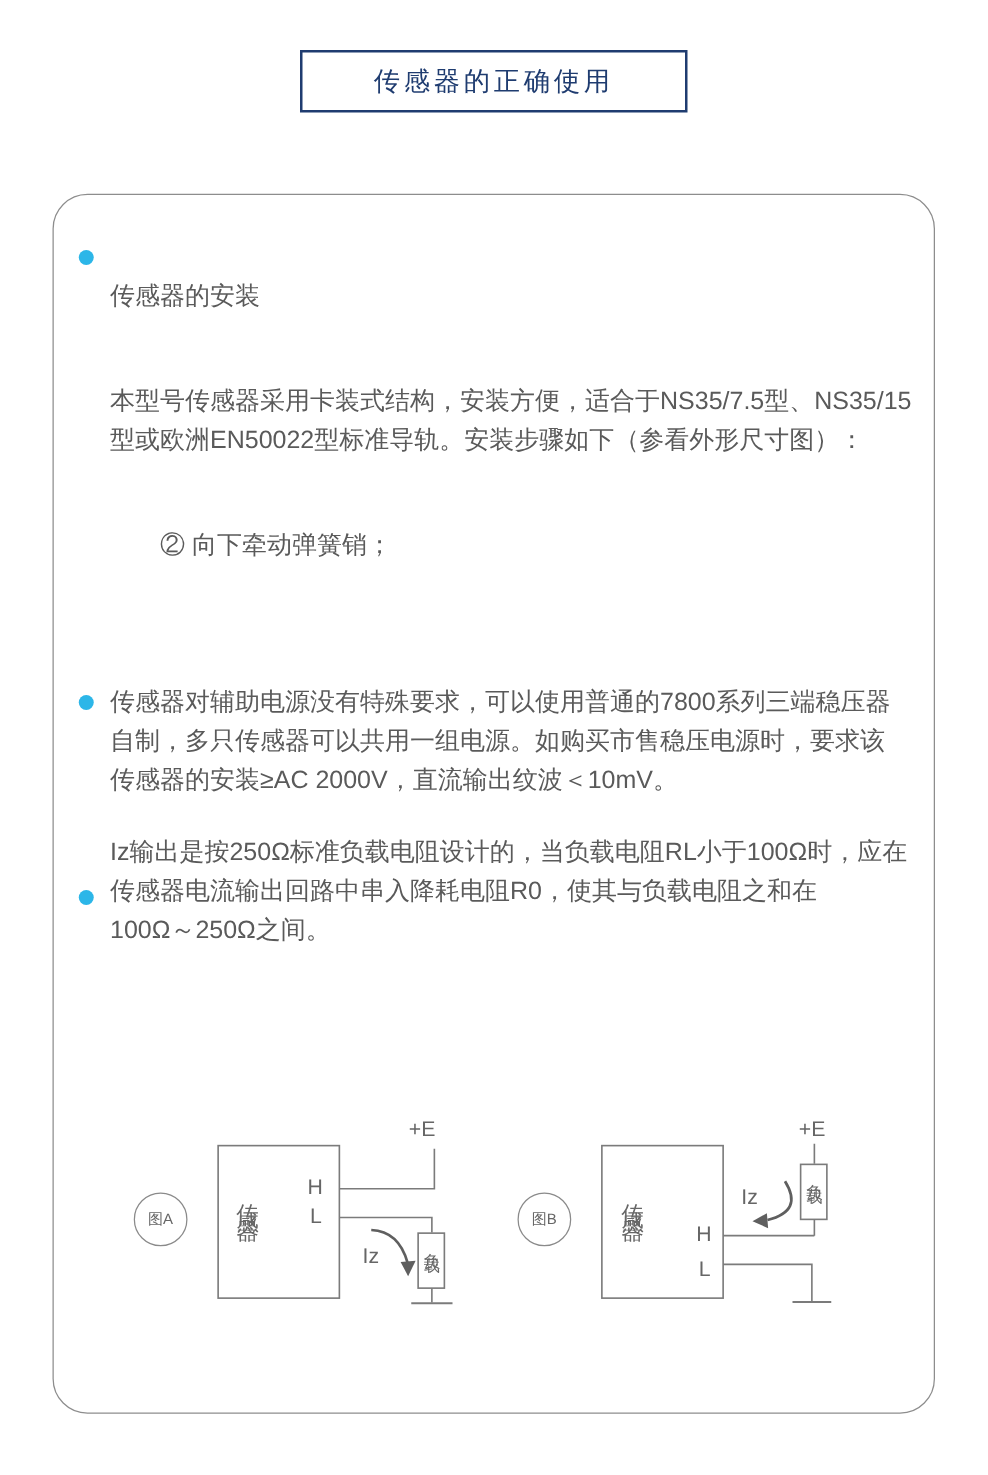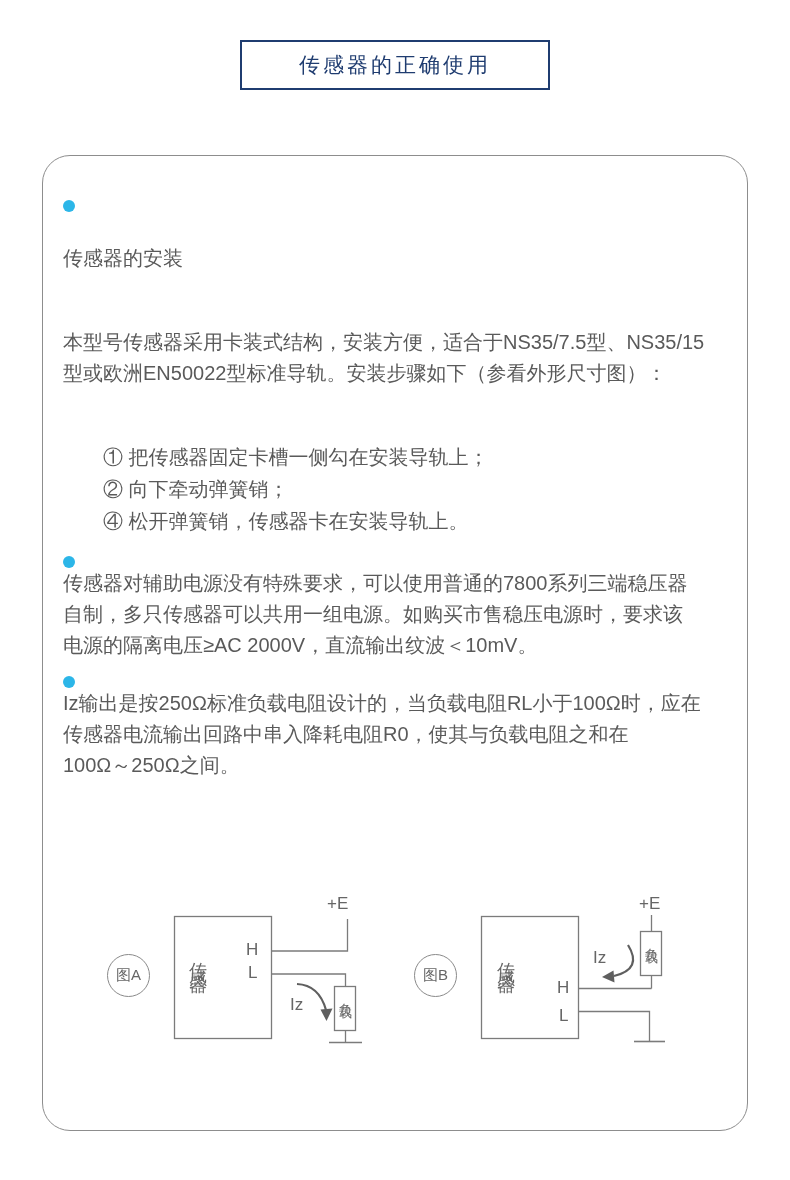--- a/index.html
+++ b/index.html
@@ -12,21 +12,21 @@
     position:absolute;top:40px;left:50%;transform:translateX(-50%);
     width:306px;height:46px;border:2px solid #1f3c70;
     display:flex;align-items:center;justify-content:center;
     color:#1f3c70;font-size:21px;letter-spacing:3px;background:#fff;
   }
   
   .card{
     position:absolute;left:42px;top:155px;width:704px;height:974px;
     border:1px solid #8d8d8d;border-radius:28px;background:#fff;
   }
-  .sec{position:absolute;left:20px;display:flex;flex-direction:column;}
+  .sec{position:absolute;left:20px;display:flex;}
   .bullet{
     width:12px;height:12px;border-radius:50%;background:#2cb6e8;
     margin:9px 13px 0 0;flex:none;
   }
   .sec-text{
     width:680px;font-size:20px;line-height:31px;color:#5a5a5a;
     white-space:pre-line;
   }
   .sec-heading{font-size:20px;line-height:31px;color:#5a5a5a;}
   .sec-para{margin-top:22px;}
@@ -34,21 +34,21 @@
   .step{white-space:pre-line;}
   
   .diagrams{position:absolute;left:0;top:735px;width:704px;height:180px;}
   .diagram{position:absolute;top:0;width:300px;height:170px;}
   .diagram-a{left:48px;}
   .diagram-b{left:358px;}
   .diagram svg{position:absolute;left:0;top:0;}
   .circle-label{
     position:absolute;width:41px;height:41px;border:1.5px solid #8a8a8a;
     border-radius:50%;display:flex;align-items:center;justify-content:center;
-    font-size:15px;color:#666;background:#fff;
+    font-size:12px;color:#666;background:#fff;
   }
   .dlabel{position:absolute;font-size:17px;color:#666;line-height:1;}
   .vsensor{
     position:absolute;writing-mode:vertical-rl;text-orientation:upright;
     font-size:18px;letter-spacing:7px;color:#666;line-height:1;
   }
   .vload{
     position:absolute;writing-mode:vertical-rl;text-orientation:upright;
     font-size:13px;letter-spacing:3px;color:#666;line-height:1;
   }
@@ -62,36 +62,34 @@
 
 <div class="card">
 
   <div class="sec" style="top:35px;">
     <span class="bullet"></span>
     <div class="sec-text">
       <div class="sec-heading">传感器的安装</div>
       <div class="sec-para">本型号传感器采用卡装式结构，安装方便，适合于NS35/7.5型、NS35/15
 型或欧洲EN50022型标准导轨。安装步骤如下（参看外形尺寸图）：</div>
       <div class="steps">
-        <div class="step">① 把传感器固定卡槽一侧勾在安装导轨上；</div>
         <div class="step">② 向下牵动弹簧销；</div>
-        <div class="step">④ 松开弹簧销，传感器卡在安装导轨上。</div>
       </div>
     </div>
   </div>
 
 
   <div class="sec" style="top:391px;">
     <span class="bullet"></span>
     <div class="sec-text">传感器对辅助电源没有特殊要求，可以使用普通的7800系列三端稳压器
 自制，多只传感器可以共用一组电源。如购买市售稳压电源时，要求该
-电源的隔离电压≥AC 2000V，直流输出纹波＜10mV。</div>
+传感器的安装≥AC 2000V，直流输出纹波＜10mV。</div>
   </div>
 
-  <div class="sec" style="top:511px;">
+  <div class="sec" style="top:511px;align-items:center;">
     <span class="bullet"></span>
     <div class="sec-text">Iz输出是按250Ω标准负载电阻设计的，当负载电阻RL小于100Ω时，应在
 传感器电流输出回路中串入降耗电阻R0，使其与负载电阻之和在
 100Ω～250Ω之间。</div>
   </div>
 
 
   <div class="diagrams">
 
     <div class="diagram diagram-a">

